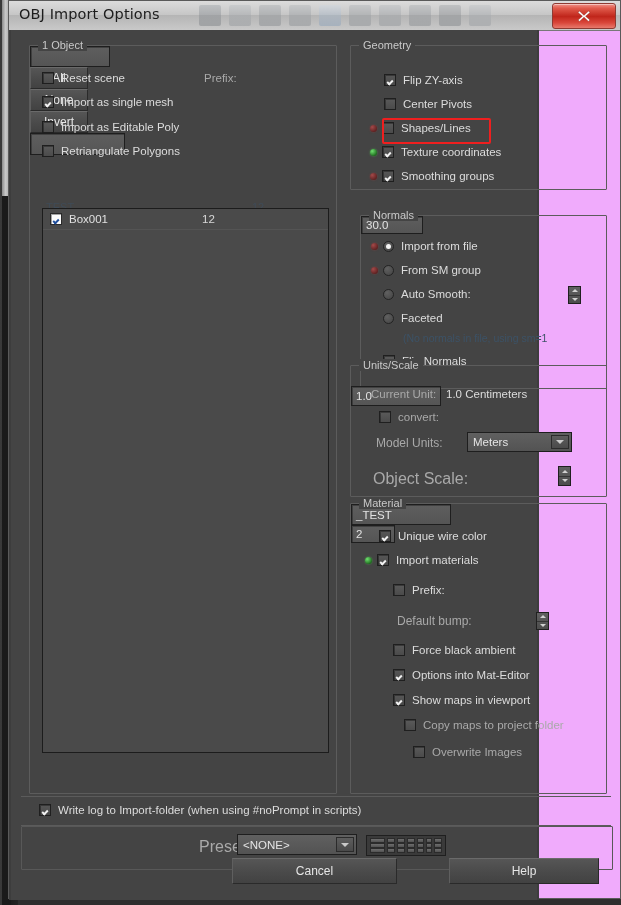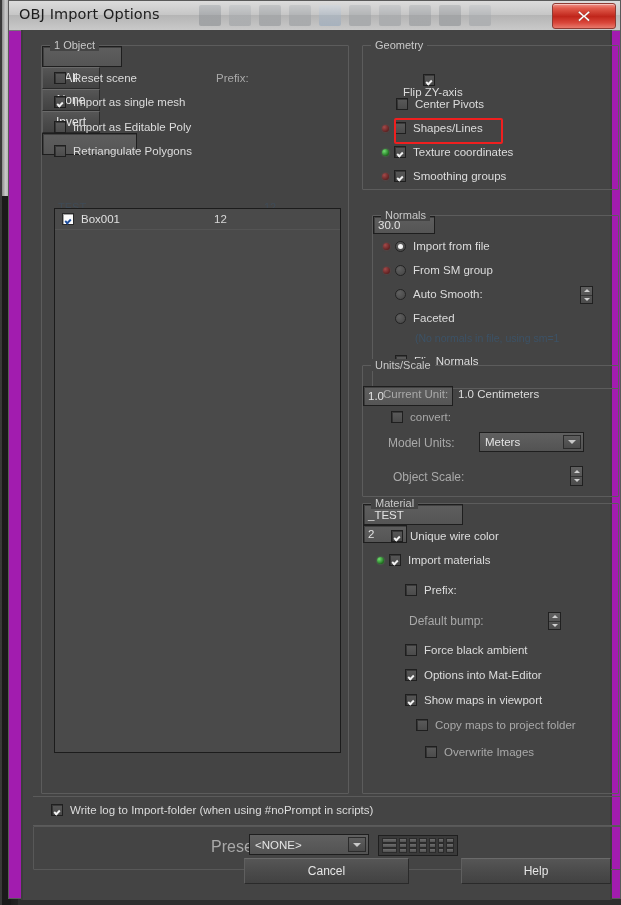--- a/index.html
+++ b/index.html
@@ -12,39 +12,39 @@
   
   .desktop{position:absolute;left:0;top:0;width:621px;height:905px;background:#2e2e2e;}
   .desk-left{position:absolute;left:0;top:0;width:18px;height:905px;
       background:linear-gradient(90deg,#3a3a3a 0%,#343434 30%,#1d1d1d 55%,#242424 100%);}
   .desk-left-hl{position:absolute;left:2px;top:0;width:9px;height:196px;
       background:linear-gradient(90deg,#8b8b8b,#c9c9c9 40%,#9d9d9d 100%);}
   .desk-left-hl2{position:absolute;left:2px;top:196px;width:9px;height:709px;background:#1a1a1a;}
 
   
   .win{position:absolute;left:8px;top:0px;width:613px;height:899px;
-      background:#a21caf;
+      background:#f0abfc;
       border:1px solid #5a5a5a;
       box-sizing:border-box;}
   .titlebar{position:relative;height:29px;width:100%;
       background:linear-gradient(180deg,#dcdcdc 0%,#c6c6c6 48%,#b5b5b5 50%,#c9c9c9 100%);
       border-bottom:1px solid #777;overflow:hidden;}
   .title-text{position:absolute;left:10px;top:5px;font-size:14.5px;color:#1d1d1d;
       font-family:"DejaVu Sans", sans-serif;letter-spacing:.1px;}
   .ghost-icons{position:absolute;left:190px;top:1px;width:370px;height:27px;
       display:flex;gap:8px;align-items:center;opacity:.40;}
   .gi{width:22px;height:21px;border-radius:2px;}
   .btn-close{position:absolute;right:4px;top:2px;width:62px;height:24px;
       border-radius:3px;border:1px solid #8e3a32;
       background:linear-gradient(180deg,#f0938a 0%,#e05a4b 18%,#c0261b 52%,#d9463a 78%,#e8796c 100%);
       box-shadow:inset 0 1px 0 rgba(255,255,255,.45);
       display:flex;align-items:center;justify-content:center;cursor:pointer;}
   .btn-close svg{display:block;}
 
-  .body-area{position:absolute;left:12px;top:29px;width:591px;height:870px;
+  .body-area{position:absolute;left:0;top:29px;width:530px;height:870px;
       background:#444444;
       border-left:2px solid #3d3d3d;border-right:2px solid #3d3d3d;
       box-sizing:border-box;}
 
   
   .grp{position:absolute;border:1px solid #5c5c5c;border-radius:1px;}
   .grp>.glabel{position:absolute;top:-7px;left:8px;background:#444444;
       padding:0 4px;font-size:11px;color:#c9c9c9;}
 
   
@@ -208,21 +208,21 @@
 
       <div class="btn" style="left:12px;top:717px;width:58px;height:22px;">All</div>
       <div class="btn" style="left:77px;top:717px;width:58px;height:22px;">None</div>
       <div class="btn" style="left:142px;top:717px;width:58px;height:22px;">Invert</div>
       <div class="field" style="left:204px;top:717px;width:95px;height:22px;"></div>
     </div>
 
     <div class="grp" style="left:339px;top:15px;width:255px;height:143px;">
       <div class="glabel">Geometry</div>
 
-      <div class="row" style="left:33px;top:28px;flex-direction:column;">
+      <div class="row" style="left:33px;top:28px;">
         <span class="cb on"></span>
         <span class="lbl">Flip ZY-axis</span>
       </div>
       <div class="row" style="left:33px;top:52px;">
         <span class="cb"></span>
         <span class="lbl">Center Pivots</span>
       </div>
       <div class="row" style="left:19px;top:76px;">
         <span class="led red"></span>
         <span class="cb"></span>
@@ -300,21 +300,21 @@
         <span class="lbl dim" style="margin-left:0;font-size:12px;">Model Units:</span>
       </div>
       <div class="combo" style="left:116px;top:66px;width:105px;height:20px;">
         <span>Meters</span>
         <span class="cb-arrow">
             <b class="tri"></b>
           </span>
       </div>
 
       <div class="row" style="left:22px;top:104px;">
-        <span class="lbl dim" style="margin-left:8px;font-size:12px;">Object Scale:</span>
+        <span class="lbl dim" style="margin-left:0;font-size:16px;">Object Scale:</span>
       </div>
       <div class="field" style="left:116px;top:100px;width:90px;height:20px;">1.0</div>
       <div class="spin" style="position:absolute;left:207px;top:100px;height:20px;">
         <i>
             <b class="arrow-u"></b>
           </i>
         <i>
             <b class="arrow-d"></b>
           </i>
       </div>

